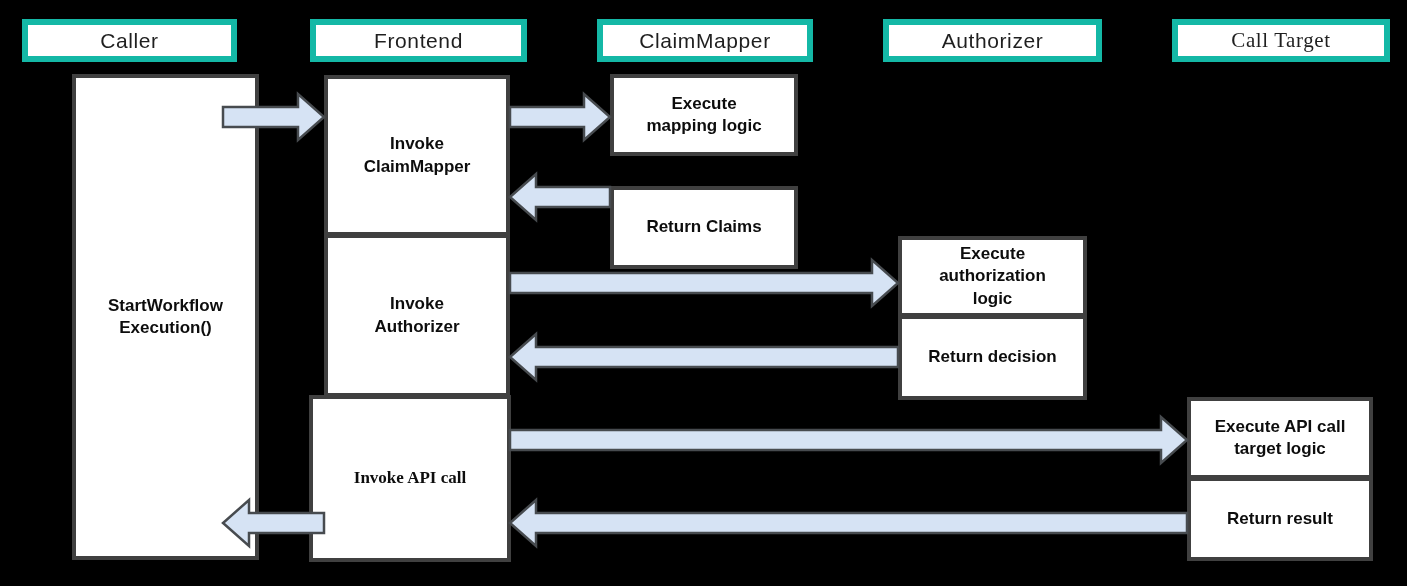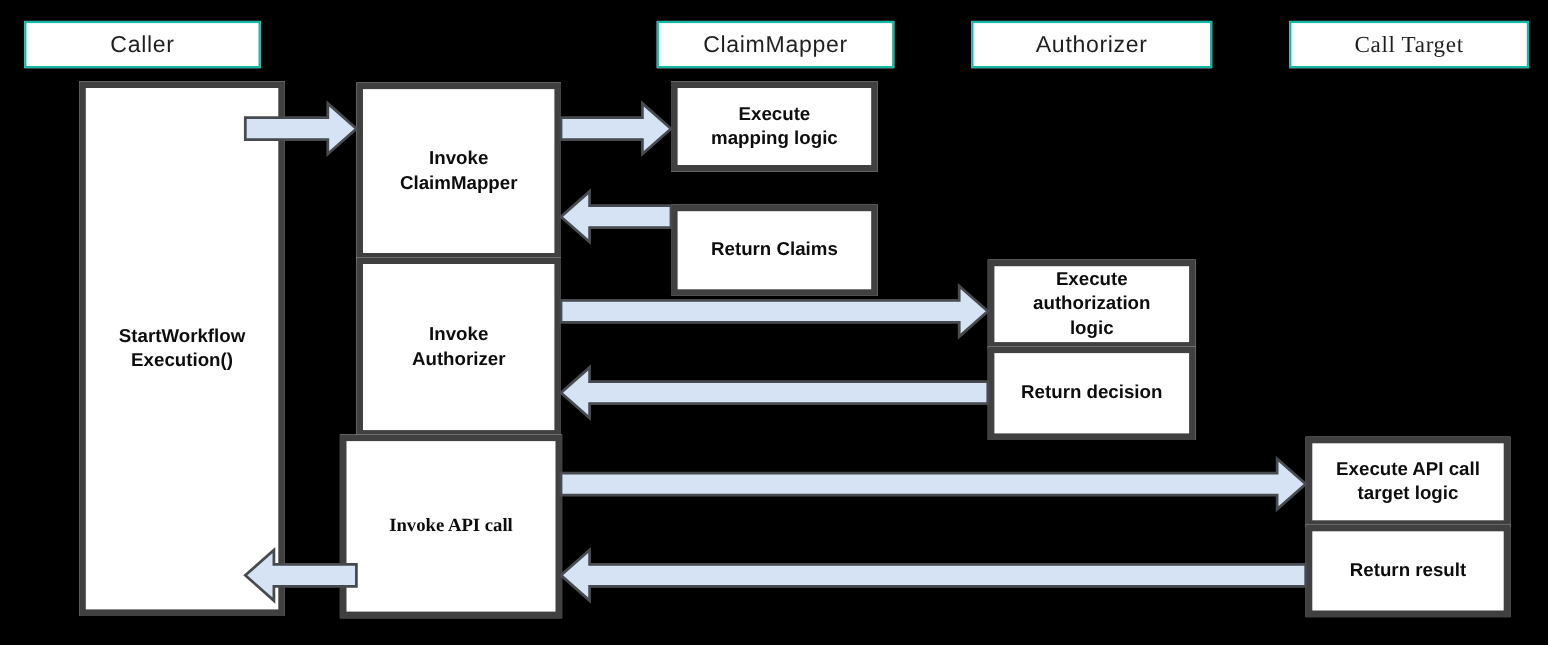--- a/index.html
+++ b/index.html
@@ -13,35 +13,35 @@
     position: relative;
     width: 1407px; height: 586px;
     background: #000000;
   }
   .hdr {
     position: absolute;
     box-sizing: border-box;
     height: 43px;
     top: 19px;
     background: #ffffff;
-    border: 2px solid #14b8a6;
+    border: 6px solid #14b8a6;
     display: flex;
     align-items: center;
     justify-content: center;
     font-size: 21px;
     font-weight: 400;
     letter-spacing: 0.6px;
     color: #1f1f1f;
     z-index: 2;
   }
   .act {
     position: absolute;
     box-sizing: border-box;
     background: #ffffff;
-    border: 6px solid #404040;
+    border: 4px solid #404040;
     display: flex;
     align-items: center;
     justify-content: center;
     text-align: center;
     font-size: 17px;
     font-weight: 700;
     line-height: 1.32;
     color: #0d0d0d;
     white-space: pre-line;
     z-index: 1;
@@ -68,20 +68,21 @@
     z-index: 3;
     pointer-events: none;
   }
 </style>
 </head>
 <body>
 
 <div class="canvas">
 
   <div class="hdr" id="hdr-caller">Caller</div>
+  <div class="hdr" id="hdr-frontend">Frontend</div>
   <div class="hdr" id="hdr-claimmapper">ClaimMapper</div>
   <div class="hdr" id="hdr-authorizer">Authorizer</div>
   <div class="hdr" id="hdr-calltarget">Call Target</div>
 
   <div class="act" id="act-caller">StartWorkflow
 Execution()</div>
 
   <div class="act" id="act-fe-1">Invoke
 ClaimMapper</div>
   <div class="act" id="act-fe-2">Invoke

